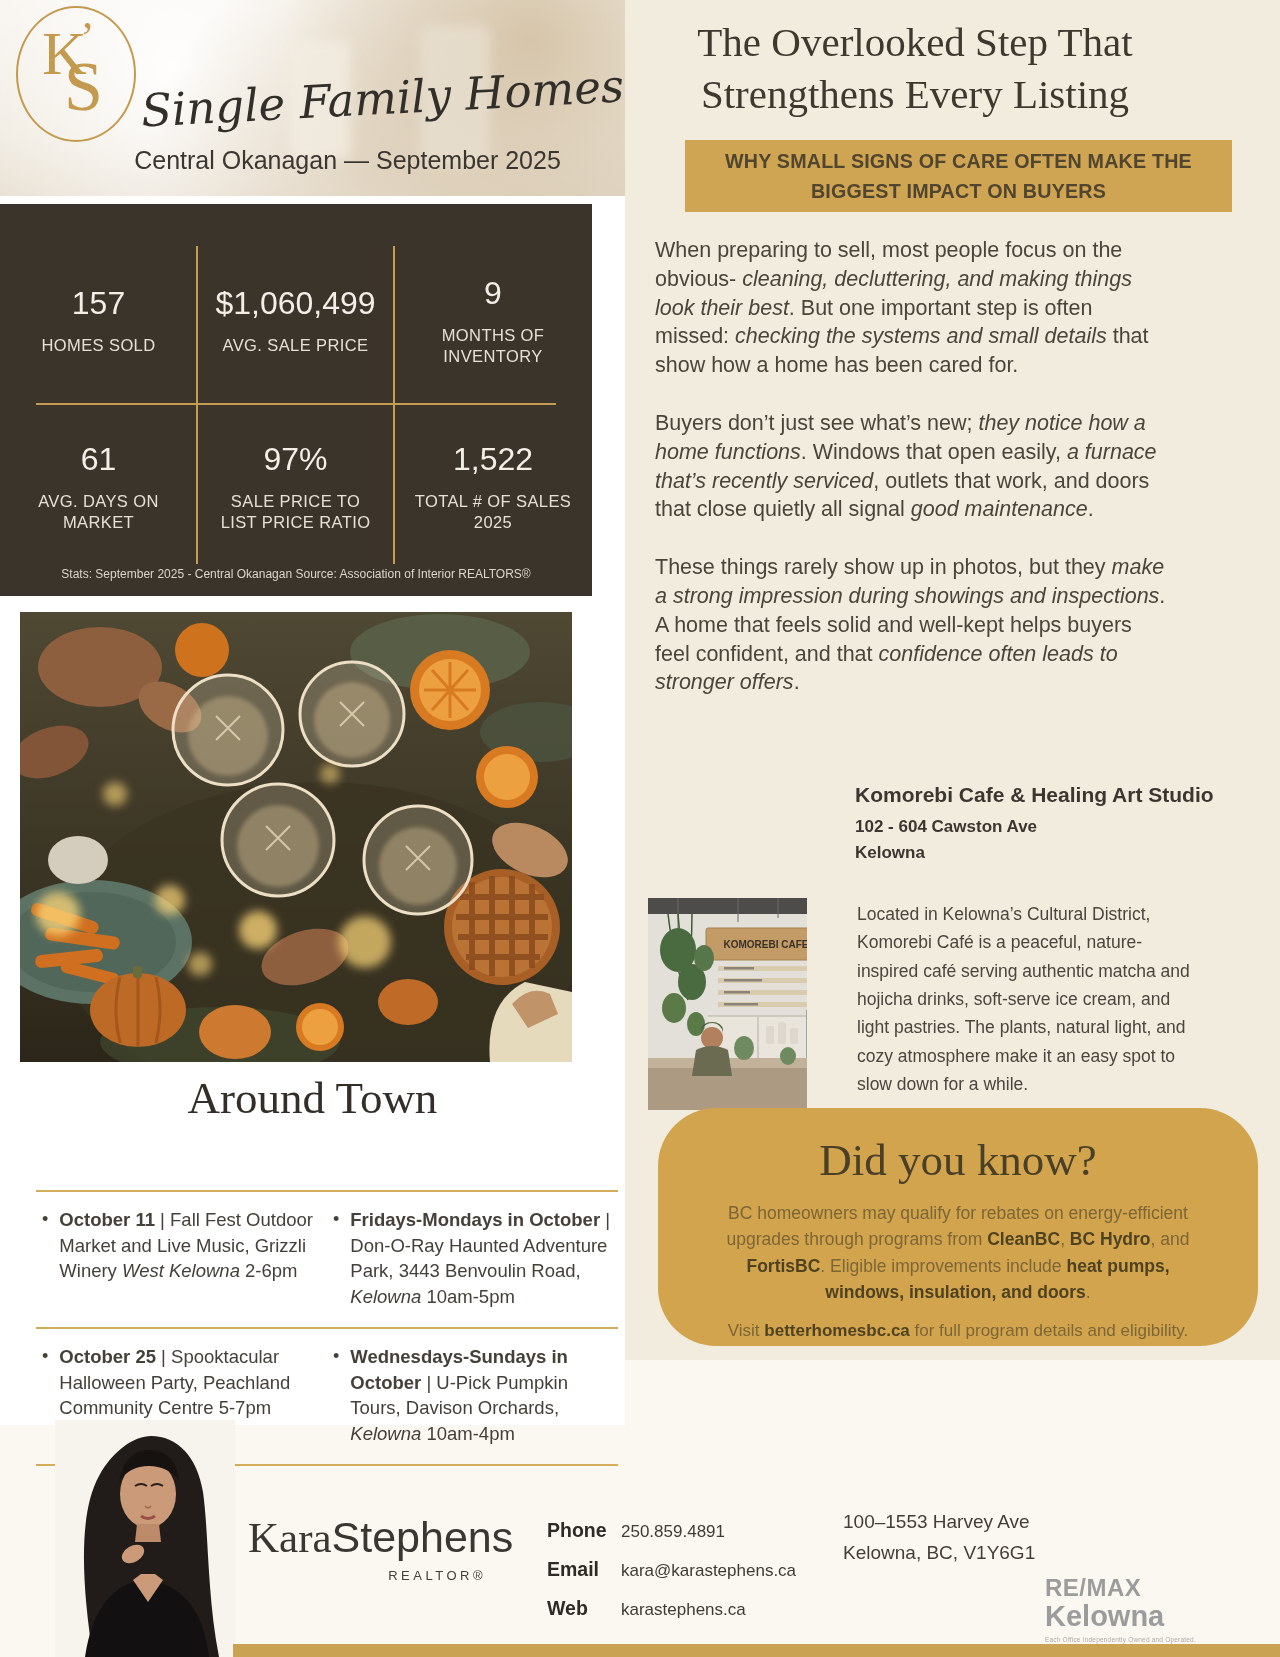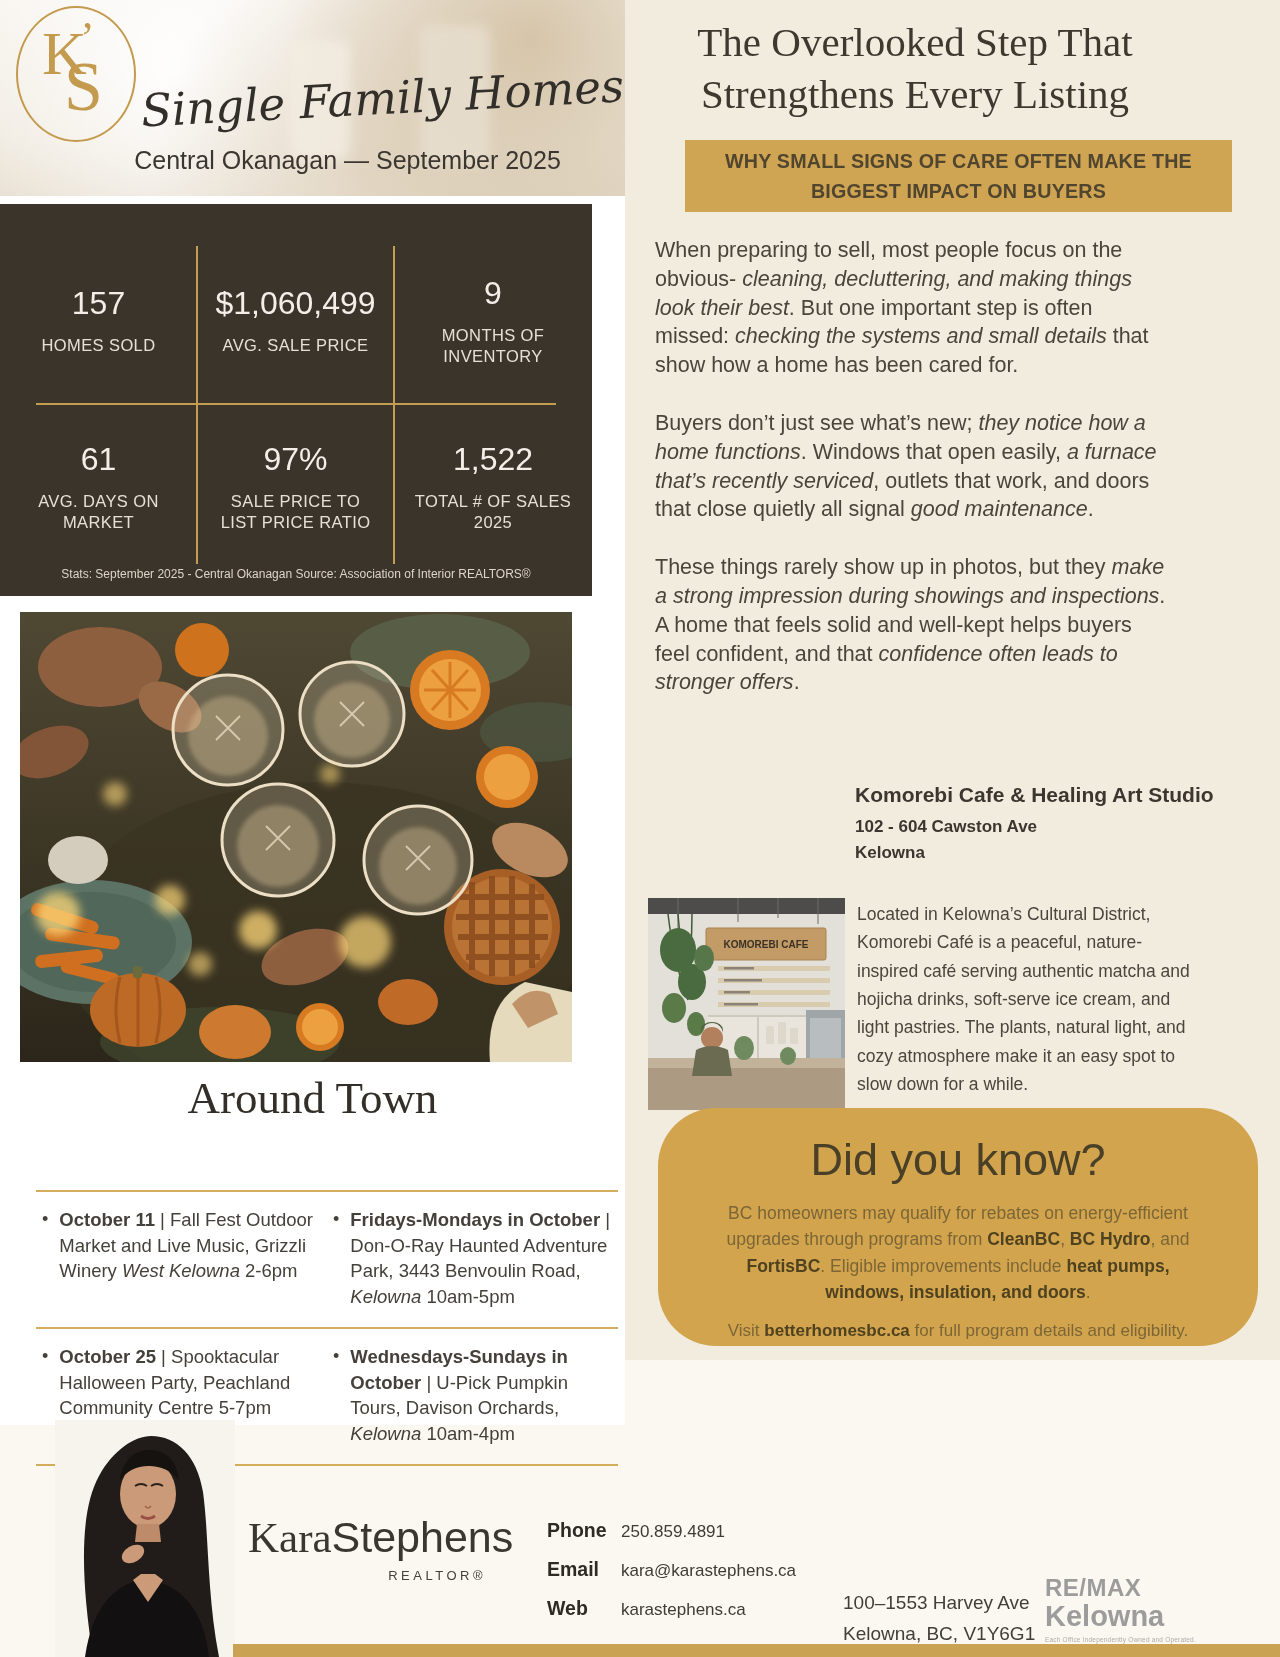--- a/index.html
+++ b/index.html
@@ -69,43 +69,43 @@
       line-height:1.34;color:#4a4439;}
   .article-text p{margin:0 0 29px 0;}
 
   
   .gem-badge{position:absolute;left:648px;top:795px;width:187px;height:52px;background:#c7bb9f;
       border-radius:14px;display:flex;align-items:center;justify-content:center;
       font-family:"Liberation Serif",serif;font-size:32px;letter-spacing:1px;color:#3d372c;}
   .gem-head{position:absolute;left:855px;top:783px;width:360px;color:#3b362f;}
   .gem-name{font-size:21px;font-weight:700;margin:0 0 7px 0;}
   .gem-addr{font-size:17px;font-weight:700;line-height:1.5;margin:0;}
-  .gem-photo{position:absolute;left:648px;top:898px;width:197px;height:212px;overflow:hidden;}
+  .gem-photo{position:absolute;left:648px;top:898px;width:159px;height:212px;overflow:hidden;}
   .gem-desc{position:absolute;left:857px;top:900px;width:336px;font-size:17.5px;line-height:1.62;color:#4a453d;}
 
   
   .dyk{position:absolute;left:658px;top:1108px;width:600px;height:238px;background:#d2a44e;
       border-radius:58px;text-align:center;color:#7c6636;}
-  .dyk-title{font-family:Liberation Sans, sans-serif;font-size:45px;color:#4a4027;margin:26px 0 14px 0;}
+  .dyk-title{font-family:Liberation Serif, serif;font-size:45px;color:#4a4027;margin:26px 0 14px 0;}
   .dyk-body{font-size:17.5px;line-height:1.5;margin:0 48px;}
   .dyk-body .b,.dyk-foot .b{color:#4f421f;}
   .dyk-foot{font-size:17px;margin:16px 40px 0 40px;}
 
   
   .kara-photo{position:absolute;left:55px;top:1420px;width:180px;height:237px;overflow:hidden;}
   .ks-logo{position:absolute;left:248px;top:1516px;width:260px;text-align:center;color:#3a3631;}
   .ks-name{font-size:43px;line-height:1;white-space:nowrap;}
   .ks-first{font-family:"Liberation Serif",serif;font-weight:500;}
   .ks-last{font-family:"Liberation Sans",sans-serif;font-weight:300;}
   .ks-realtor{font-size:13px;letter-spacing:3.5px;color:#45403a;margin-top:9px;text-align:right;padding-right:22px;}
   .contact{position:absolute;left:547px;top:1513px;}
   .contact-row{display:flex;align-items:baseline;margin-bottom:10px;}
   .contact-label{font-weight:700;font-size:19.5px;color:#2e2a25;width:64px;}
   .contact-value{font-size:17px;color:#3f3b35;margin-left:10px;margin-top:9px;}
-  .address{position:absolute;left:843px;top:1587px;font-size:19px;line-height:1.65;color:#433e38;}
+  .address{position:absolute;left:843px;top:1506px;font-size:19px;line-height:1.65;color:#433e38;}
   .remax{position:absolute;left:1045px;top:1528px;width:160px;color:#9c9c9c;}
   .remax-name{font-weight:700;font-size:24px;letter-spacing:.5px;line-height:1;margin-top:48px;}
   .remax-city{font-weight:700;font-size:29px;line-height:1;margin-top:2px;}
   .remax-tag{font-size:6.5px;color:#adabaa;margin-top:5px;letter-spacing:.2px;}
   .bottom-bar{position:absolute;left:233px;right:0;bottom:0;height:13px;background:#c9a254;}
 </style>
 </head>
 <body>
 
 <div class="page">

